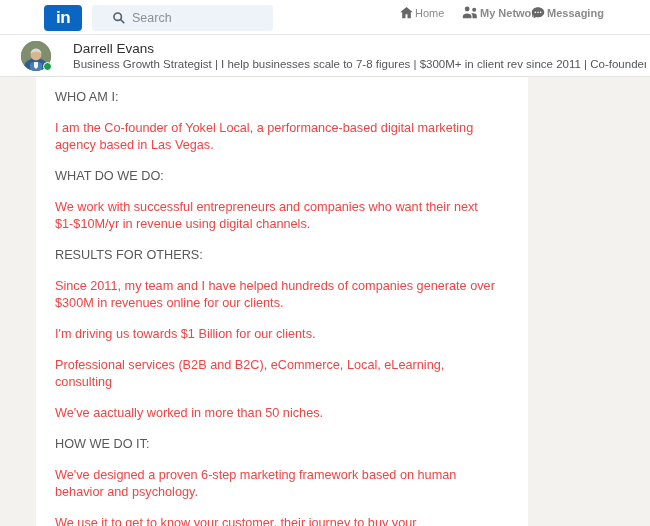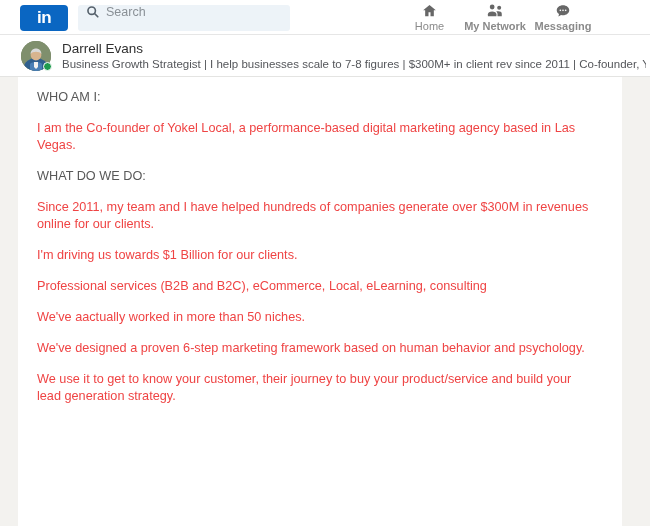--- a/index.html
+++ b/index.html
@@ -27,42 +27,43 @@
   }
   .globalnav::after {
     content: "";
     position: absolute;
     left: 0; right: 0; bottom: 0;
     height: 1px;
     background: #e6e6e6;
   }
 
   .li-logo {
-    width: 48px;
+    width: 38px;
     height: 26px;
     border-radius: 4px;
     background: #0a66c2;
     color: #ffffff;
     font-weight: bold;
     font-size: 17px;
     line-height: 26px;
     text-align: center;
     letter-spacing: -0.5px;
     flex: 0 0 auto;
+    margin-left: 24px;
   }
 
   .searchbox {
     margin-left: 10px;
-    width: 212px;
+    width: 181px;
     height: 26px;
     background: #edf3f8;
     border-radius: 3px;
     display: flex;
-    align-items: flex-start;
-    padding: 0 8px;
+    align-items: center;
+    padding: 0 20px;
     box-sizing: border-box;
     flex: 0 0 auto;
   }
   .search-icon {
     width: 13px;
     height: 13px;
     flex: 0 0 auto;
     display: block;
     color: #55606b;
   }
@@ -84,21 +85,21 @@
     left: 398px;
     top: 0;
     height: 35px;
     display: flex;
     align-items: flex-start;
   }
   .nav-item {
     width: 63px;
     height: 23px;
     display: flex;
-    flex-direction: column;
+    flex-direction: row;
     align-items: center;
     justify-content: flex-start;
     padding-top: 3px;
     box-sizing: border-box;
     cursor: pointer;
   }
   .nav-item.wide { width: 68px; font-weight: bold; }
   .nav-icon {
     height: 17px;
     display: flex;
@@ -152,21 +153,21 @@
     right: -1px;
     bottom: 0px;
     width: 9px;
     height: 9px;
     border-radius: 50%;
     background: #1f9b4e;
     border: 1.5px solid #ffffff;
     box-sizing: border-box;
   }
   .profile-text {
-    margin-left: 11px;
+    margin-left: 22px;
     min-width: 0;
     flex: 1 1 auto;
     overflow: hidden;
     padding-right: 4px;
   }
   .profile-name {
     font-size: 13.5px;
     color: #2f2f2f;
     line-height: 16px;
     white-space: nowrap;
@@ -180,23 +181,23 @@
   }
 
   
   .page-body {
     position: relative;
     height: 449px;
     background: #f3f2ef;
   }
   .about-panel {
     position: absolute;
-    left: 18px;
+    left: 36px;
     top: 0;
-    width: 604px;
+    width: 492px;
     bottom: 0;
     background: #ffffff;
     box-sizing: border-box;
     padding: 12px 30px 0 19px;
     overflow: hidden;
   }
   .about-para {
     font-size: 12.7px;
     line-height: 17px;
     color: #ef4444;
@@ -277,21 +278,24 @@
     <div class="profile-headline">Business Growth Strategist | I help businesses scale to 7-8 figures | $300M+ in client rev since 2011 | Co-founder, YokelLocal.com | Host of T...</div>
   </div>
 </div>
 
 <div class="page-body">
   <div class="about-panel">
     <div id="about-list">
         <p class="about-para header-line">WHO AM I:</p>
         <p class="about-para">I am the Co-founder of Yokel Local, a performance-based digital marketing agency based in Las Vegas.</p>
         <p class="about-para header-line">WHAT DO WE DO:</p>
+        <p class="about-para">We work with successful entrepreneurs and companies who want their next $1-$10M/yr in revenue using digital channels.</p>
+        <p class="about-para header-line">RESULTS FOR OTHERS:</p>
         <p class="about-para">Since 2011, my team and I have helped hundreds of companies generate over $300M in revenues online for our clients.</p>
         <p class="about-para">I'm driving us towards $1 Billion for our clients.</p>
         <p class="about-para">Professional services (B2B and B2C), eCommerce, Local, eLearning, consulting</p>
         <p class="about-para">We've aactually worked in more than 50 niches.</p>
+        <p class="about-para header-line">HOW WE DO IT:</p>
         <p class="about-para">We've designed a proven 6-step marketing framework based on human behavior and psychology.</p>
         <p class="about-para">We use it to get to know your customer, their journey to buy your product/service and build your lead generation strategy.</p>
       </div>
   </div>
 </div>
 
 </body></html>

